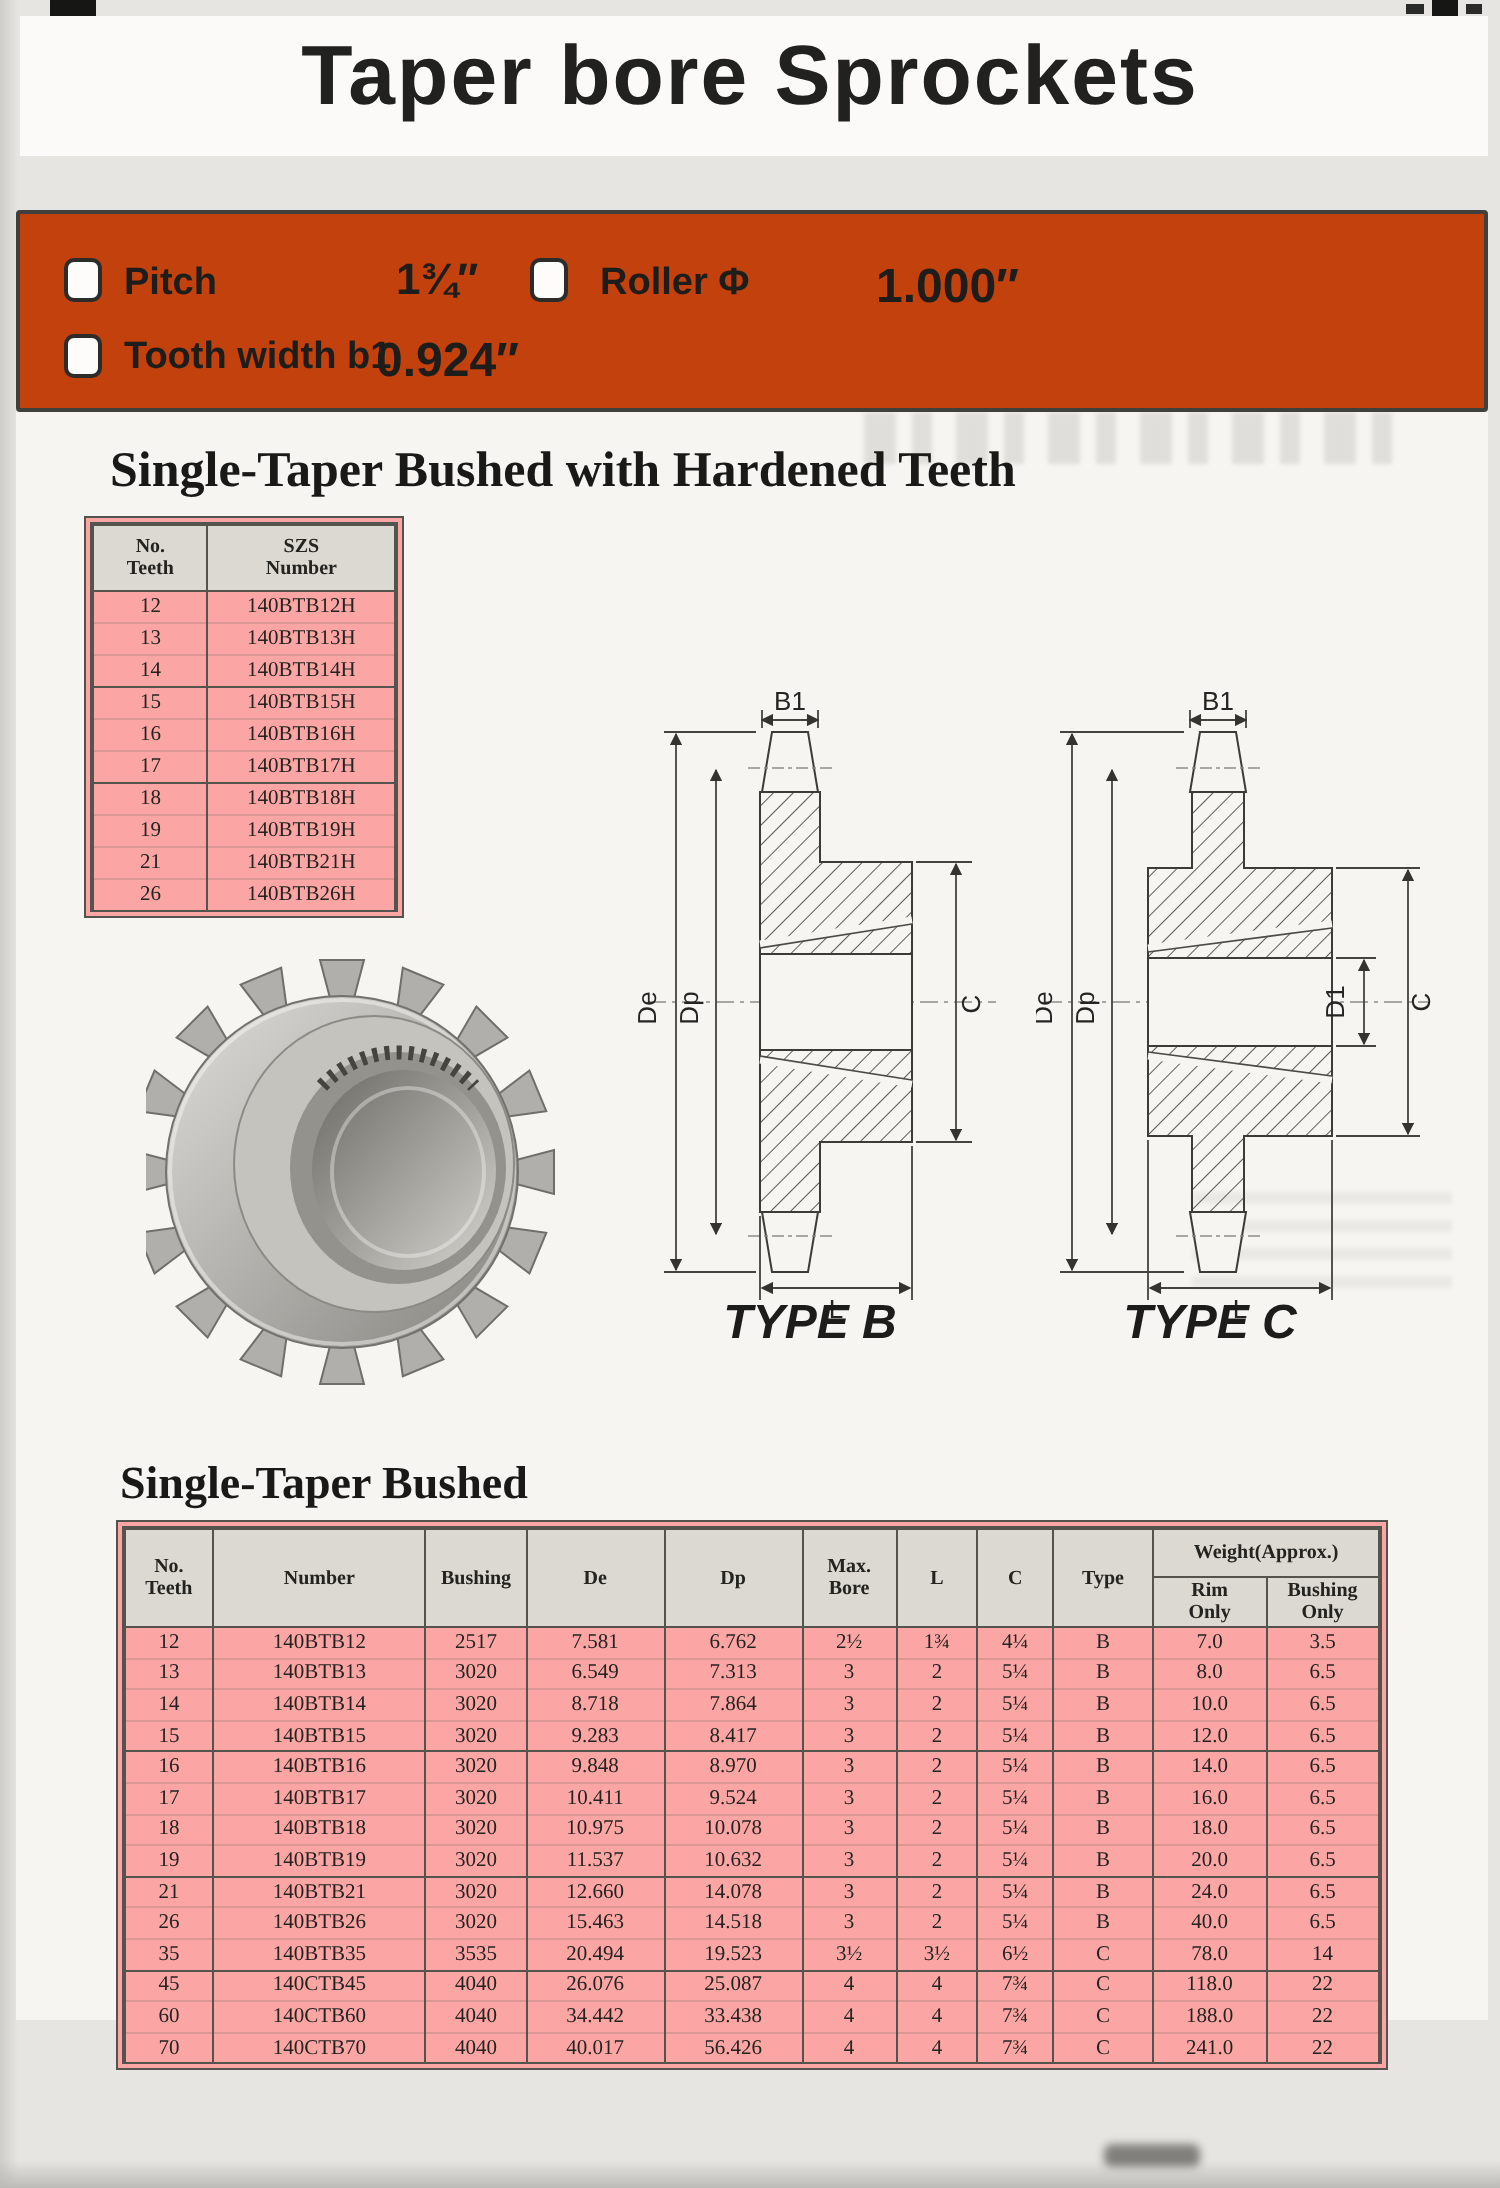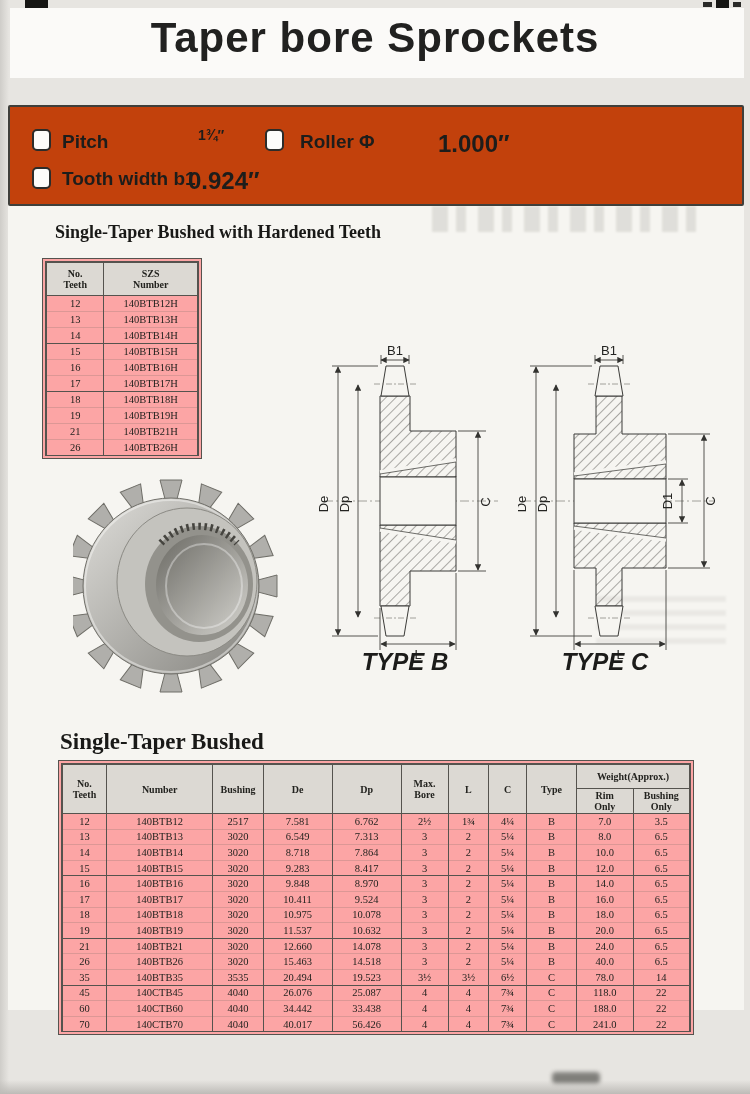--- a/index.html
+++ b/index.html
@@ -31,29 +31,29 @@
   .spec-box{position:absolute;left:8px;top:87px;width:732px;height:97px;background:#c2410c;
     border:2px solid #3f3f3b;border-radius:2px;margin-top:18px;}
   .spec-box .checkbox{display:inline-block;width:15px;height:18px;border:2px solid #2c2c2a;border-radius:5px;
     background:#fdfcfa;vertical-align:middle;}
   .spec-item{position:absolute;font-weight:bold;font-size:19px;}
   .spec-value{position:absolute;font-weight:bold;font-size:24px;}
   .cb1{position:absolute;left:22px;top:22px;}
   .cb2{position:absolute;left:255px;top:22px;}
   .cb3{position:absolute;left:22px;top:60px;}
   .pitch-label{left:52px;top:24px;}
-  .pitch-value{left:188px;top:20px;font-size:14px;}
+  .pitch-value{left:188px;top:20px;font-size:22px;}
   .roller-label{left:290px;top:24px;text-align:right;}
   .roller-value{left:428px;top:23px;}
   .toothw-label{left:52px;top:61px;}
   .toothw-value{left:178px;top:60px;}
 
   
   .sec-heading{position:absolute;font-family:"Liberation Serif",serif;font-weight:bold;color:#191917;}
-  .h-hardened{left:55px;top:222px;font-size:18px;}
+  .h-hardened{left:55px;top:222px;font-size:25px;}
   .h-bushed{left:60px;top:729px;font-size:23px;}
 
   
   .tbl-wrap{position:absolute;border:1px solid #55534e;background:#fca5a5;padding:2px;}
   .tbl-wrap .inner{border:1px solid #55534e;}
   table{border-collapse:collapse;table-layout:fixed;font-family:"Liberation Serif",serif;color:#23231f;}
   th{background:#dcd9d3;font-weight:bold;white-space:pre-line;border:1px solid #55534e;line-height:11px;}
   td{text-align:center;border-left:1px solid #55534e;border-right:1px solid #55534e;
      border-top:1px solid rgba(95,93,87,.20);}
   tbody tr:first-child td{border-top:none;text-align:center;}

